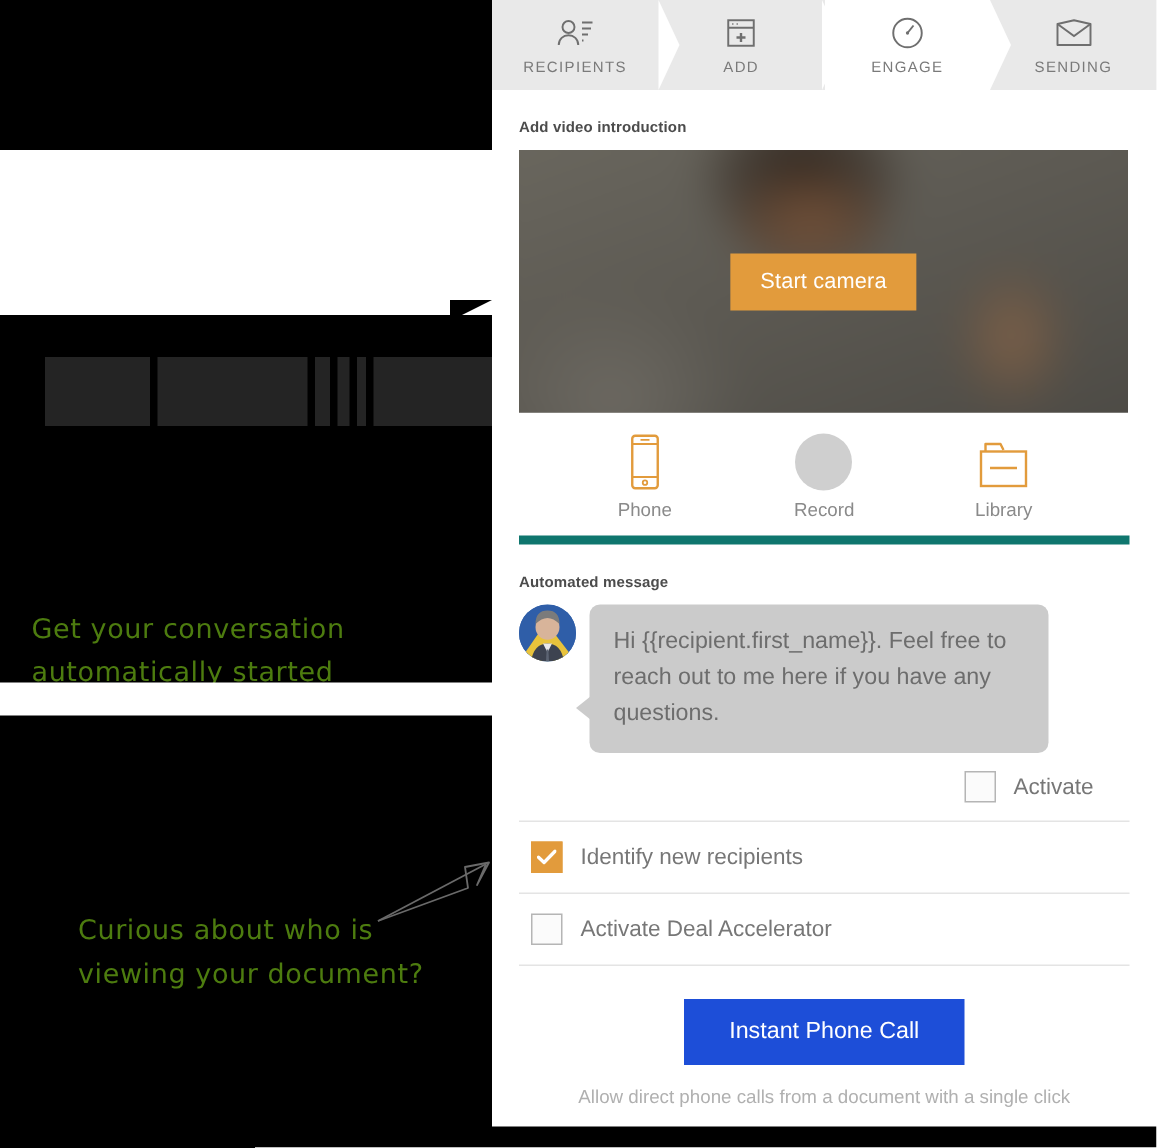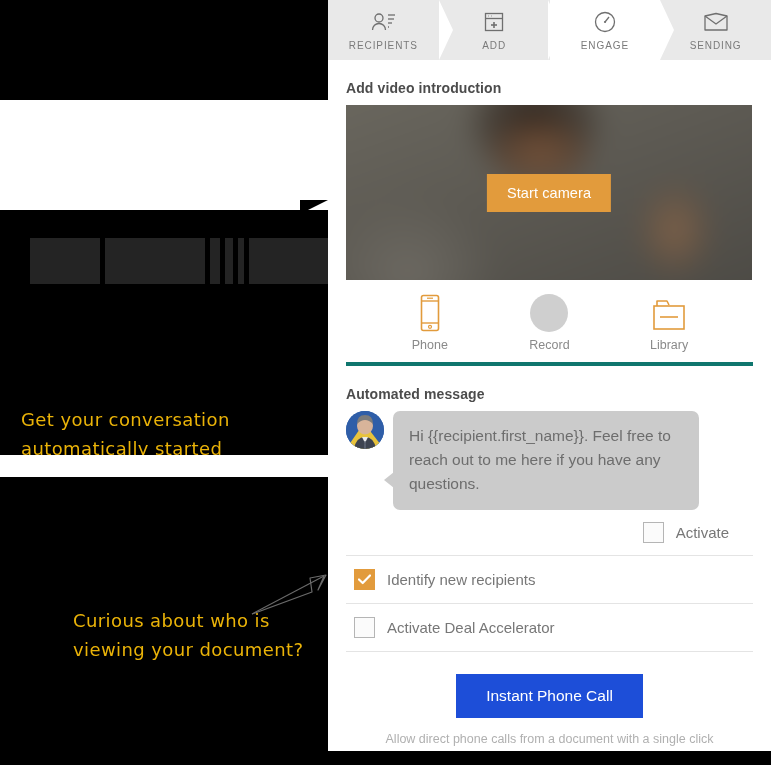--- a/index.html
+++ b/index.html
@@ -63,29 +63,29 @@
   }
   .hl-b1 { width: 70px; }
   .hl-b2 { width: 100px; }
   .hl-b3 { width: 10px; }
   .hl-b4 { width: 8px; }
   .hl-b5 { width: 6px; }
   .hl-b6 { width: 90px; }
 
   .doc-caption {
     position: absolute;
-    color: #eab308;
+    color: #4d7c0f;
     font-size: 18px;
     line-height: 29px;
     letter-spacing: 0.4px;
     font-family: "DejaVu Sans", sans-serif;
     white-space: pre-line;
   }
   #doc-caption-top   { left: 21px; top: 405px; }
-  #doc-caption-bottom{ left: 73px; top: 606px; }
+  #doc-caption-bottom{ left: 52px; top: 606px; }
 
   #doc-arrow {
     position: absolute;
     left: 250px; top: 572px;
     width: 80px; height: 46px;
   }
 
   
   #side-panel {
     position: absolute;
@@ -149,21 +149,21 @@
     letter-spacing: 0.9px;
     color: #7a7a7a;
     font-family: "Liberation Sans", sans-serif;
   }
 
   
   #panel-body {
     padding: 0 18px;
   }
   .section-title {
-    font-size: 14px;
+    font-size: 10px;
     font-weight: bold;
     color: #4c4c4c;
     margin: 20px 0 9px 0;
     letter-spacing: 0.1px;
   }
 
   
   #video-preview {
     position: relative;
     width: 406px;
@@ -196,21 +196,21 @@
     cursor: pointer;
     letter-spacing: 0.1px;
   }
 
   
   #media-actions {
     display: flex;
     justify-content: space-around;
     align-items: flex-end;
     padding: 14px 24px 10px 24px;
-    border-bottom: 4px solid #0f766e;
+    border-bottom: 6px solid #0f766e;
   }
   .media-item {
     display: flex;
     flex-direction: column;
     align-items: center;
     cursor: pointer;
     width: 90px;
   }
   .media-label {
     margin-top: 6px;

